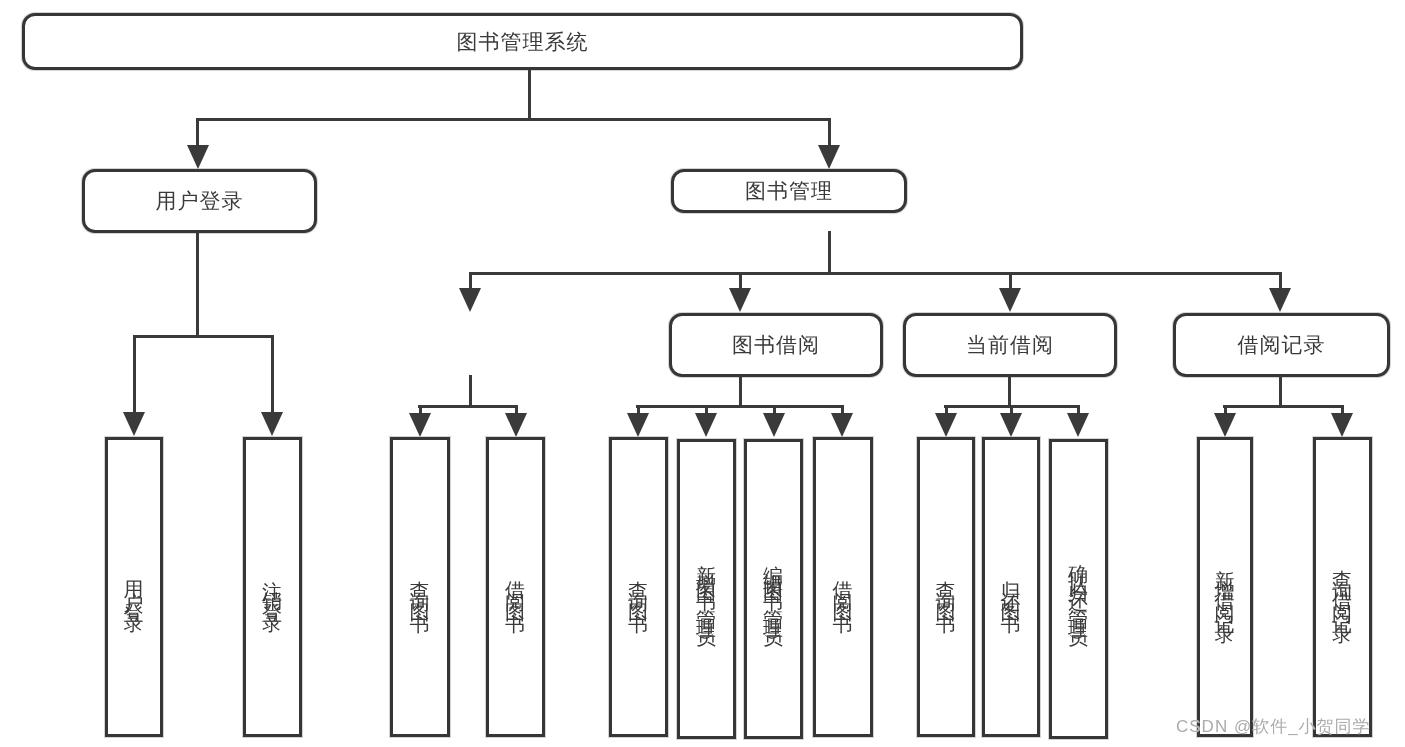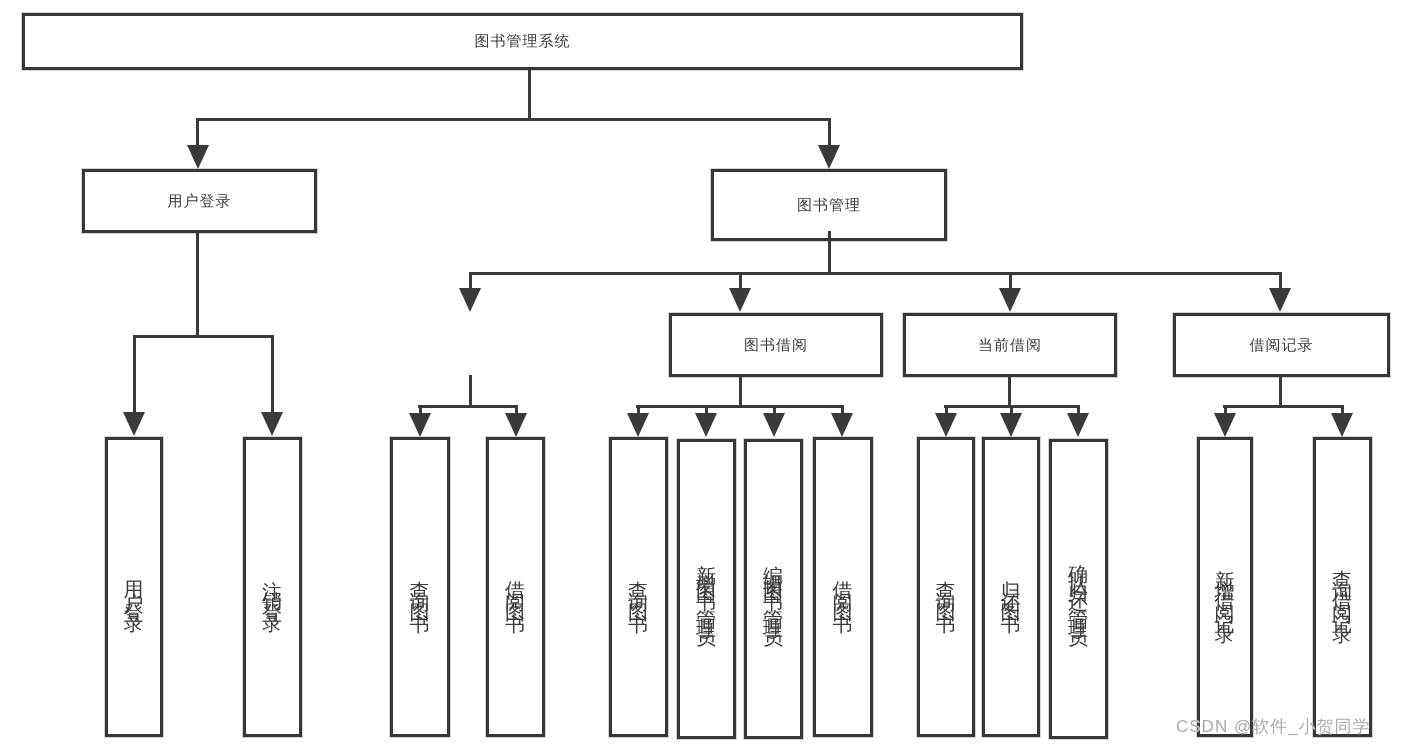--- a/index.html
+++ b/index.html
@@ -18,21 +18,21 @@
   .box {
     position: absolute;
     background: #ffffff;
     border: 3px solid #363636;
     box-shadow: 0 0 0 1px rgba(160,160,160,0.45);
     display: flex;
     align-items: center;
     justify-content: center;
     color: #3a3a3a;
   }
-  .hbox { font-size: 15px; letter-spacing: 1px; }
+  .hbox { font-size: 21px; letter-spacing: 1px; border-radius: 13px; }
   .vbox { }
   .vtext {
     writing-mode: vertical-rl;
     text-orientation: mixed;
     font-size: 20px;
     letter-spacing: 11px;
     line-height: 1;
     color: #3a3a3a;
     white-space: nowrap;
   }
@@ -76,21 +76,21 @@
   <div class="line" style="left:197px; top:118px; width:634px; height:3px;"></div>
 
   <div class="line" style="left:196px; top:118px; width:3px; height:30px;"></div>
   <div class="arrowhead" style="left:187px; top:145px;"></div>
   <div class="line" style="left:828px; top:118px; width:3px; height:30px;"></div>
   <div class="arrowhead" style="left:818px; top:145px;"></div>
 
   <div class="box hbox" style="left:82px; top:169px; width:235px; height:64px;">
     <span>用户登录</span>
   </div>
-  <div class="box hbox" style="left:711px; top:169px; width:236px; height:72px;font-family:Liberation Serif, serif;">
+  <div class="box hbox" style="left:671px; top:169px; width:236px; height:44px;font-family:Liberation Serif, serif;">
     <span>图书管理</span>
   </div>
 
   <div class="line" style="left:196px; top:231px; width:3px; height:107px;"></div>
   <div class="line" style="left:133px; top:335px; width:141px; height:3px;"></div>
   <div class="line" style="left:133px; top:335px; width:3px; height:78px;"></div>
   <div class="arrowhead" style="left:123px; top:412px;"></div>
   <div class="line" style="left:271px; top:335px; width:3px; height:78px;"></div>
   <div class="arrowhead" style="left:261px; top:412px;"></div>
 

